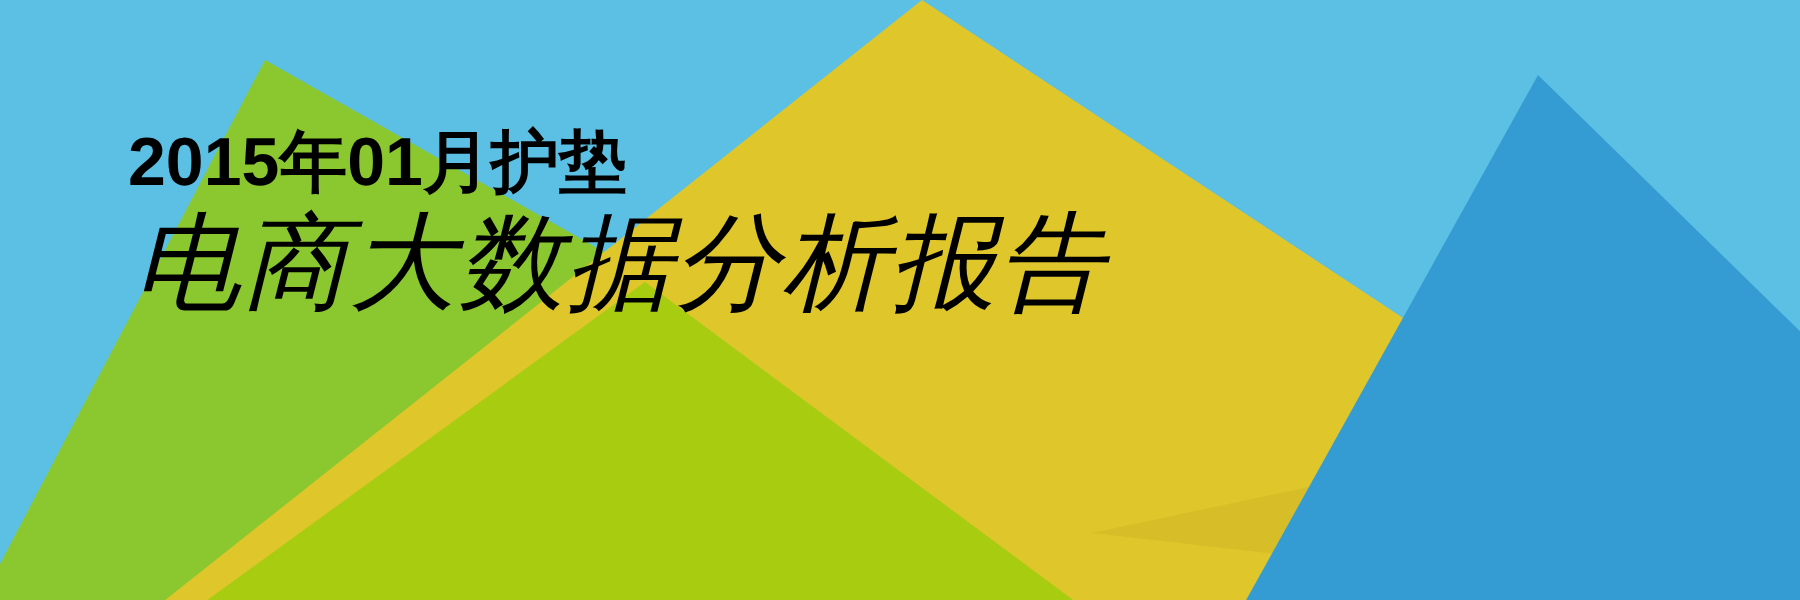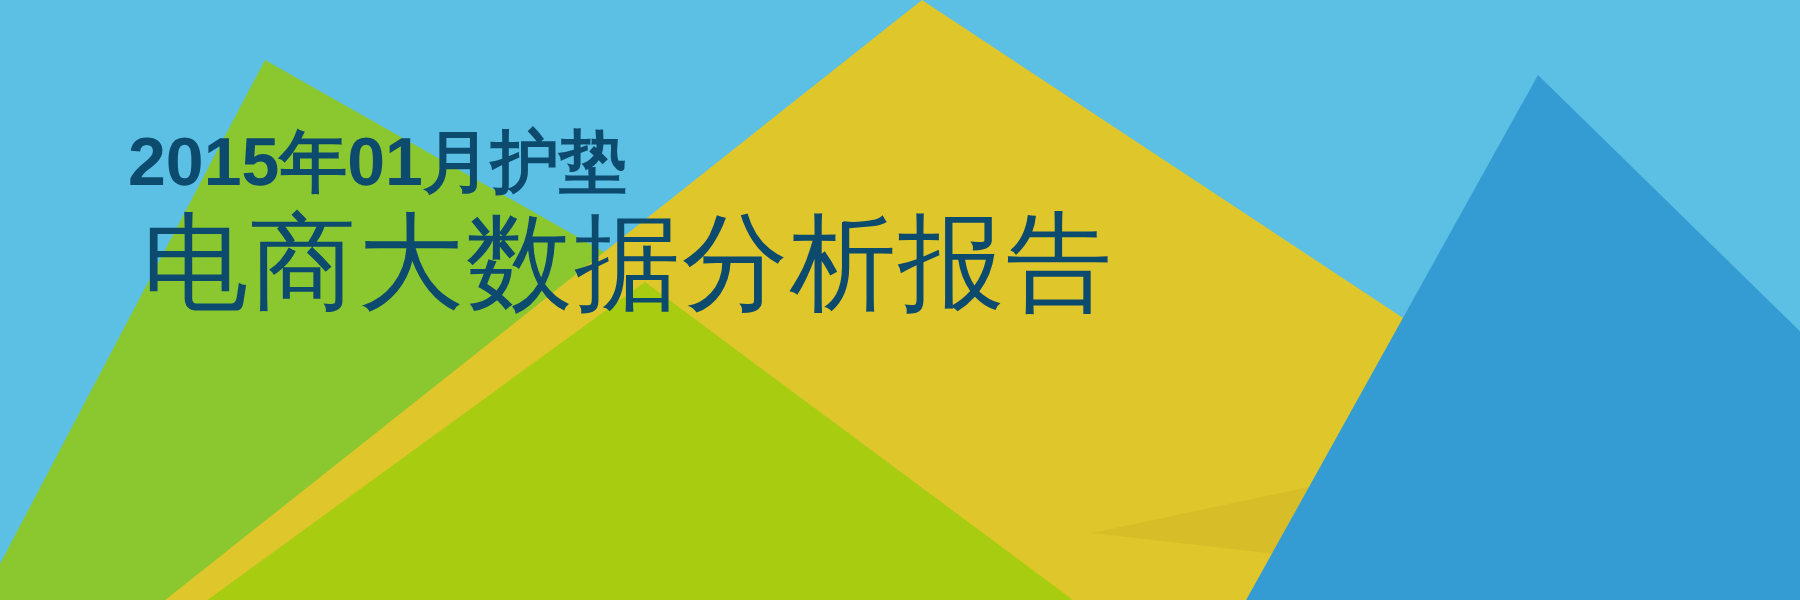--- a/index.html
+++ b/index.html
@@ -19,40 +19,41 @@
     position: absolute;
     inset: 0;
     width: 1800px;
     height: 600px;
   }
   #title-block {
     position: absolute;
     left: 128px;
     top: 128px;
     z-index: 5;
-    color: #0c4a6e;
+    color: #000000;
     line-height: 1;
     user-select: none;
   }
   .title-line-1 {
     font-size: 68px;
     font-weight: bold;
     letter-spacing: 0px;
     white-space: nowrap;
     margin: 0 0 14px 0;
     text-rendering: geometricPrecision;
   }
   .title-line-2 {
     font-size: 106px;
     font-weight: normal;
     letter-spacing: 2px;
     white-space: nowrap;
-    margin: 8px;
+    margin: 0;
     padding-left: 6px;
     text-rendering: geometricPrecision;
+    font-style: italic;
   }
 </style>
 </head>
 <body>
 
 <div id="slide">
 
   <svg id="bg-layer" viewBox="0 0 1800 600" preserveAspectRatio="none" shape-rendering="geometricPrecision">
     <rect x="0" y="0" width="1800" height="600" fill="#5bc0e4"></rect>
 

